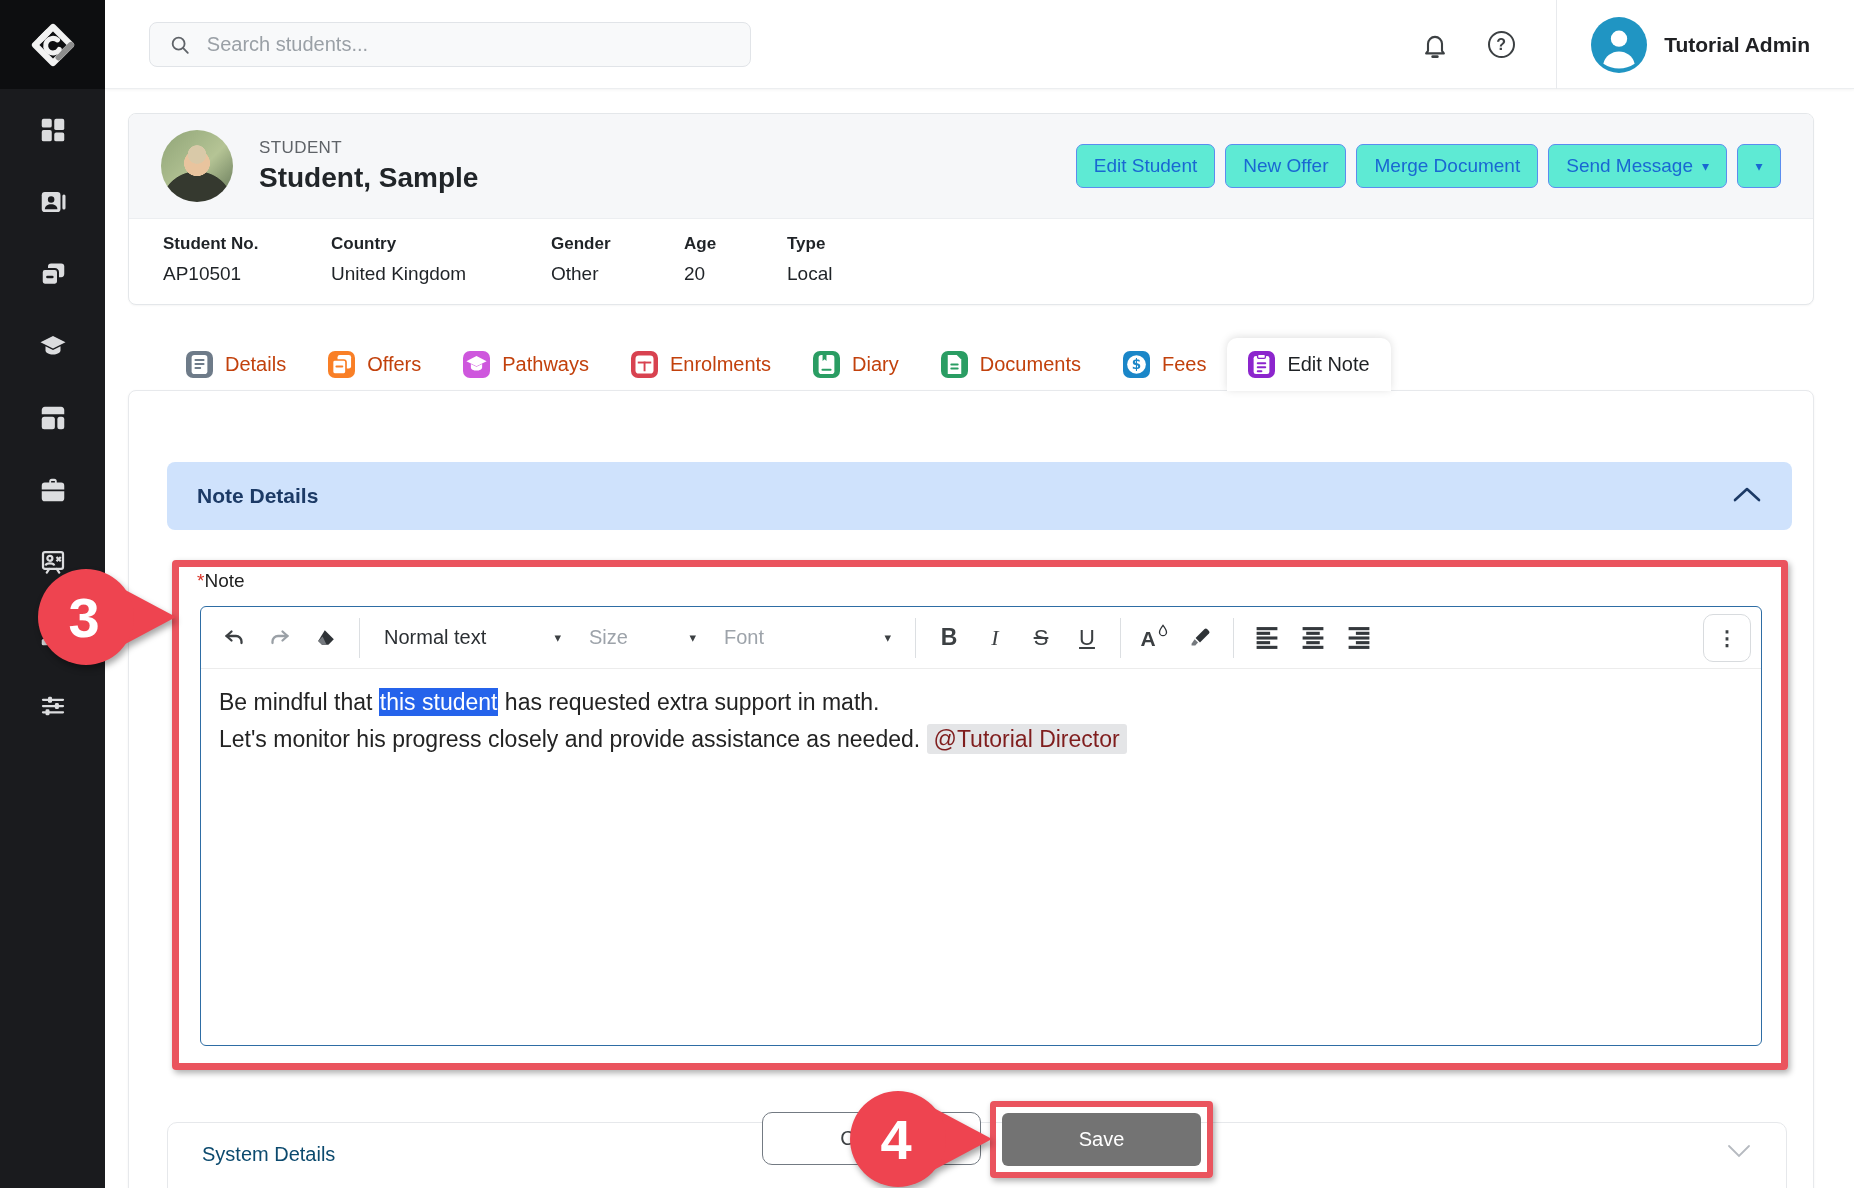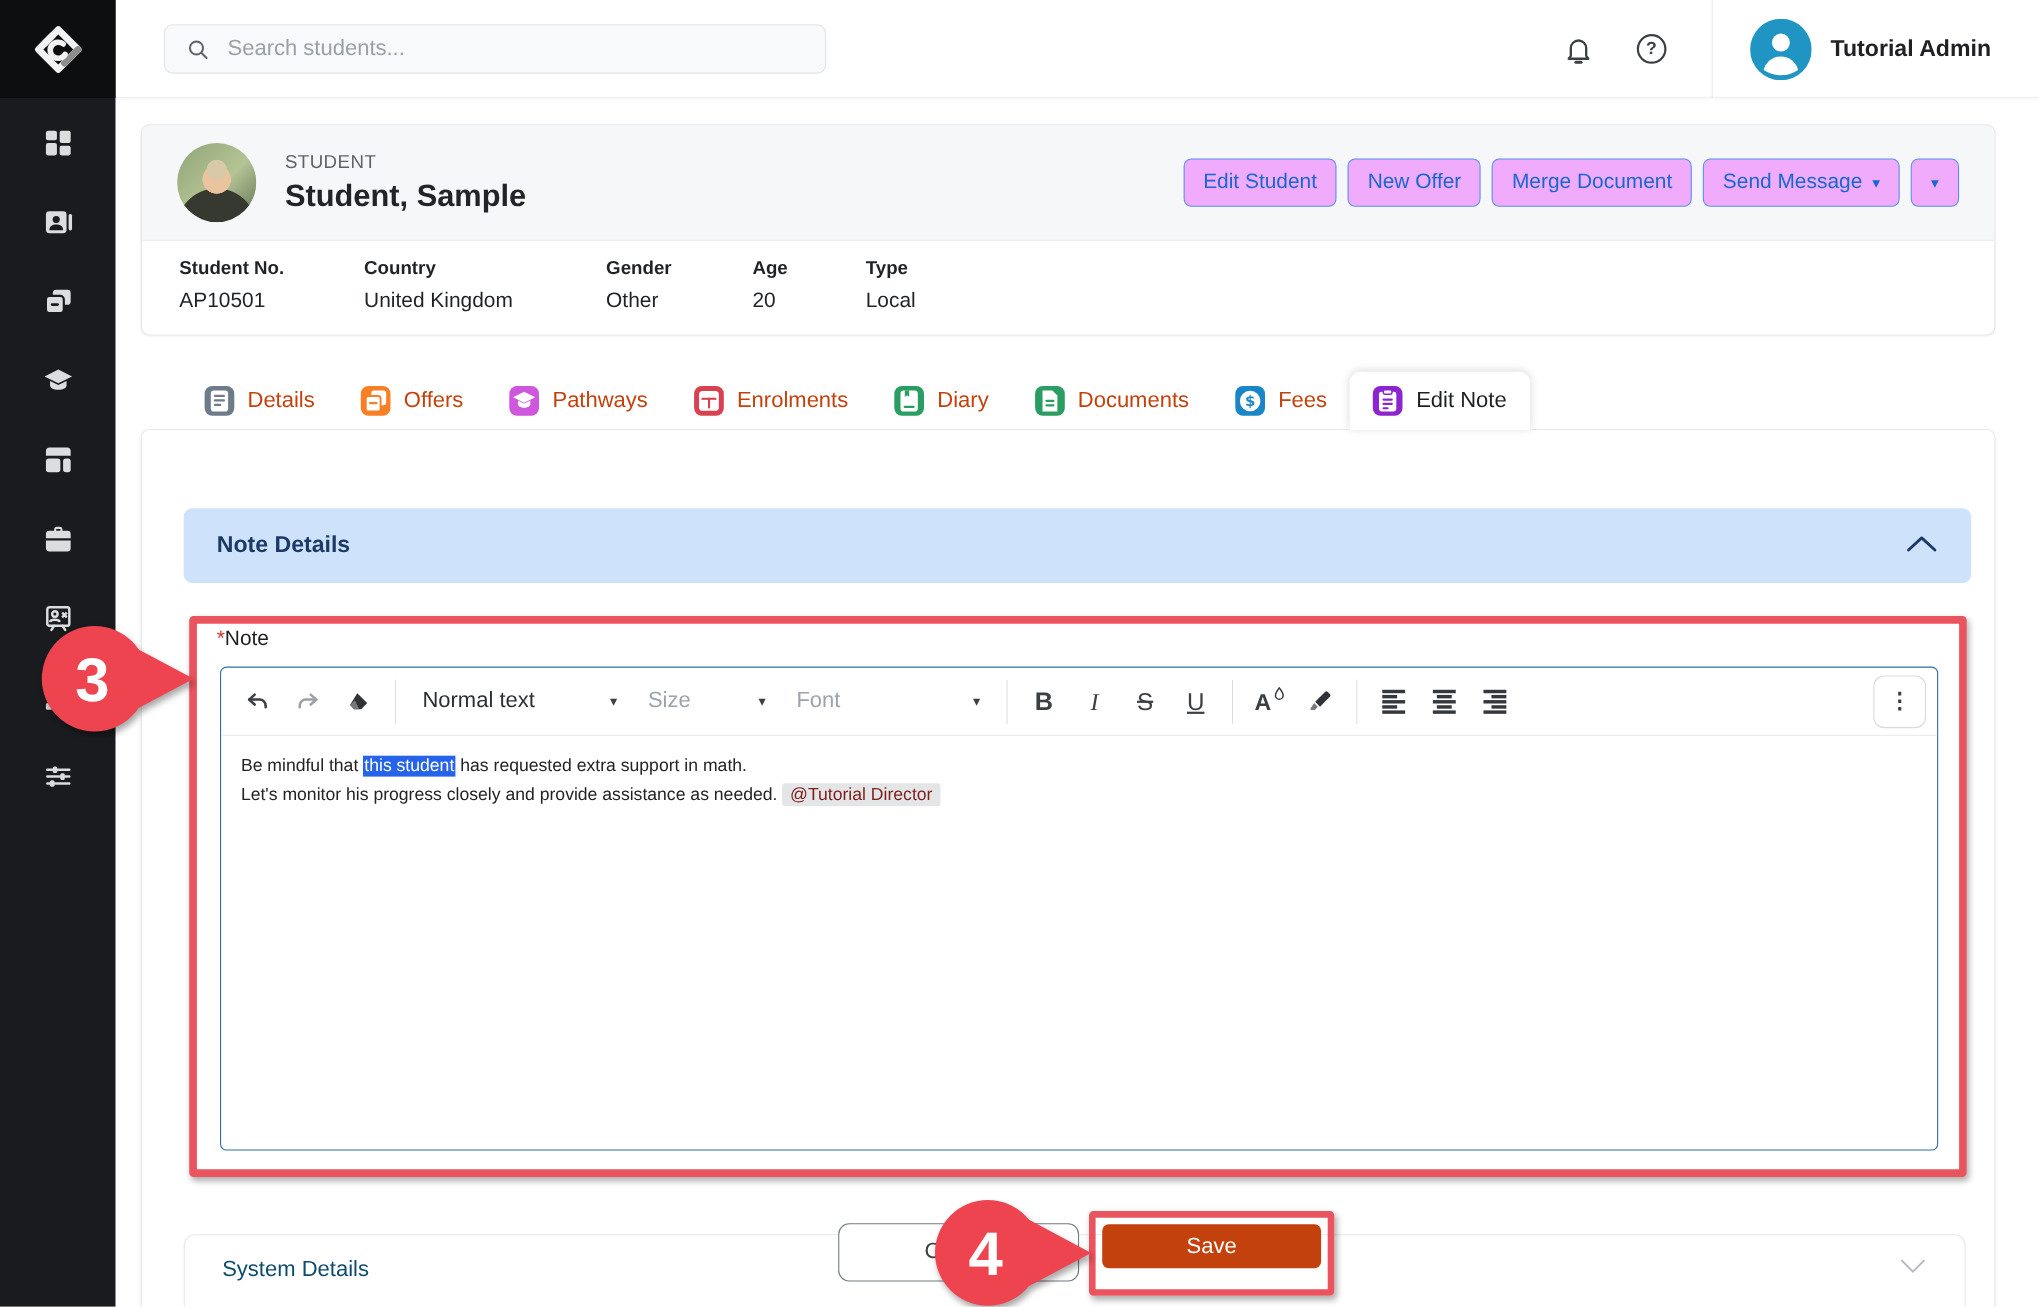--- a/index.html
+++ b/index.html
@@ -39,21 +39,21 @@
   #card-top { background:#f6f7f9; border-bottom:1px solid #eceef1; padding:16px 32px; display:flex; align-items:center; gap:26px; }
   #student-avatar { width:72px; height:72px; border-radius:50%; flex:0 0 72px;
     background:
       radial-gradient(circle at 50% 34%, #d9c9a8 0 15%, rgba(0,0,0,0) 16%),
       radial-gradient(circle at 50% 46%, #e9c49e 0 24%, rgba(0,0,0,0) 25%),
       radial-gradient(circle at 50% 108%, #35392f 0 42%, rgba(0,0,0,0) 43%),
       linear-gradient(135deg, #8fa477, #b5c495 55%, #5d7052); }
   #student-kicker { font-size:17px; color:#5f6368; letter-spacing:.4px; }
   #student-name { font-size:28px; font-weight:bold; color:#212529; margin-top:4px; }
   #student-actions { margin-left:auto; display:flex; align-items:center; gap:10px; }
-  .action-btn { height:44px; padding:0 17px; background:#f0abfc; border:1.5px solid #5b8def; border-radius:7px;
+  .action-btn { height:44px; padding:0 17px; background:#5eead4; border:1.5px solid #5b8def; border-radius:7px;
     color:#1967d2; font-size:19px; font-family:"Liberation Sans", sans-serif; cursor:pointer;
     display:flex; align-items:center; gap:9px; }
   .action-btn.caret-only { width:44px; padding:0; justify-content:center; }
   .action-btn .caret { font-size:14px; color:#1967d2; }
   #card-info { padding:15px 34px 19px; display:flex; }
   .field { }
   .f0{width:168px}.f1{width:220px}.f2{width:133px}.f3{width:103px}.f4{width:120px}
   .f-label { font-size:17px; font-weight:bold; color:#1f2327; }
   .f-value { font-size:19px; color:#1f2327; margin-top:9px; }
 
@@ -89,29 +89,29 @@
   #sel-paragraph .sel-val { font-size:20px; color:#2b2f33; }
   .sel-ph { font-size:20px; color:#9da3aa; }
   .glyph-b { font-size:23px; font-weight:bold; }
   .glyph-i { font-size:22px; font-style:italic; font-family:"Liberation Serif", serif; }
   .glyph-s { font-size:22px; text-decoration:line-through; }
   .glyph-u { font-size:22px; text-decoration:underline; }
   .glyph-a { font-size:21px; font-weight:bold; position:relative; top:1px; }
   .drop { margin-left:2px; position:relative; top:-7px; }
   #ed-spacer { flex:1; }
   #kebab-btn { width:48px; height:48px; border:1px solid #d8dbde; border-radius:10px; font-size:20px; font-weight:bold; }
-  #ed-content { padding:15px 18px; font-size:16px; color:#232323; line-height:1.6; cursor:text; height:376px; }
+  #ed-content { padding:15px 18px; font-size:23px; color:#232323; line-height:1.6; cursor:text; height:376px; }
   #ed-content p { margin:0; }
   .sel-hl { background:#2563eb; color:#fff; padding:1px 1px; }
   .mention { background:#e4e5e7; color:#7f1d1d; padding:2px 7px; border-radius:3px;margin-top:40px; }
 
   
   #cancel-btn { left:762px; top:1112px; width:219px; height:53px; background:#fff; border:1px solid #737a82;
     border-radius:10px; font-size:20px; color:#3c4043; z-index:6; cursor:pointer; font-family:"Liberation Sans", sans-serif; }
-  #save-btn { left:1002px; top:1113px; width:199px; height:40px; background:#c2410c; border:none;
+  #save-btn { left:1002px; top:1113px; width:199px; height:53px; background:#737373; border:none;
     border-radius:6px; font-size:20px; color:#fff; z-index:6; cursor:pointer; font-family:"Liberation Sans", sans-serif; }
   #system-panel { left:167px; top:1122px; width:1620px; height:110px; background:#fff; border:1px solid #e6e8eb;
     border-radius:10px; z-index:5; display:flex; align-items:flex-start; justify-content:space-between;
     padding:20px 34px 0; cursor:pointer; }
   #system-title { font-size:20px; color:#0c4a6e; }
 
   
   .anno-box { border:7px solid #ea545e; border-radius:4px; box-shadow:2px 3px 6px rgba(0,0,0,.32);
     z-index:20; pointer-events:none; }
   #anno-note { left:172px; top:560px; width:1616px; height:510px; }

